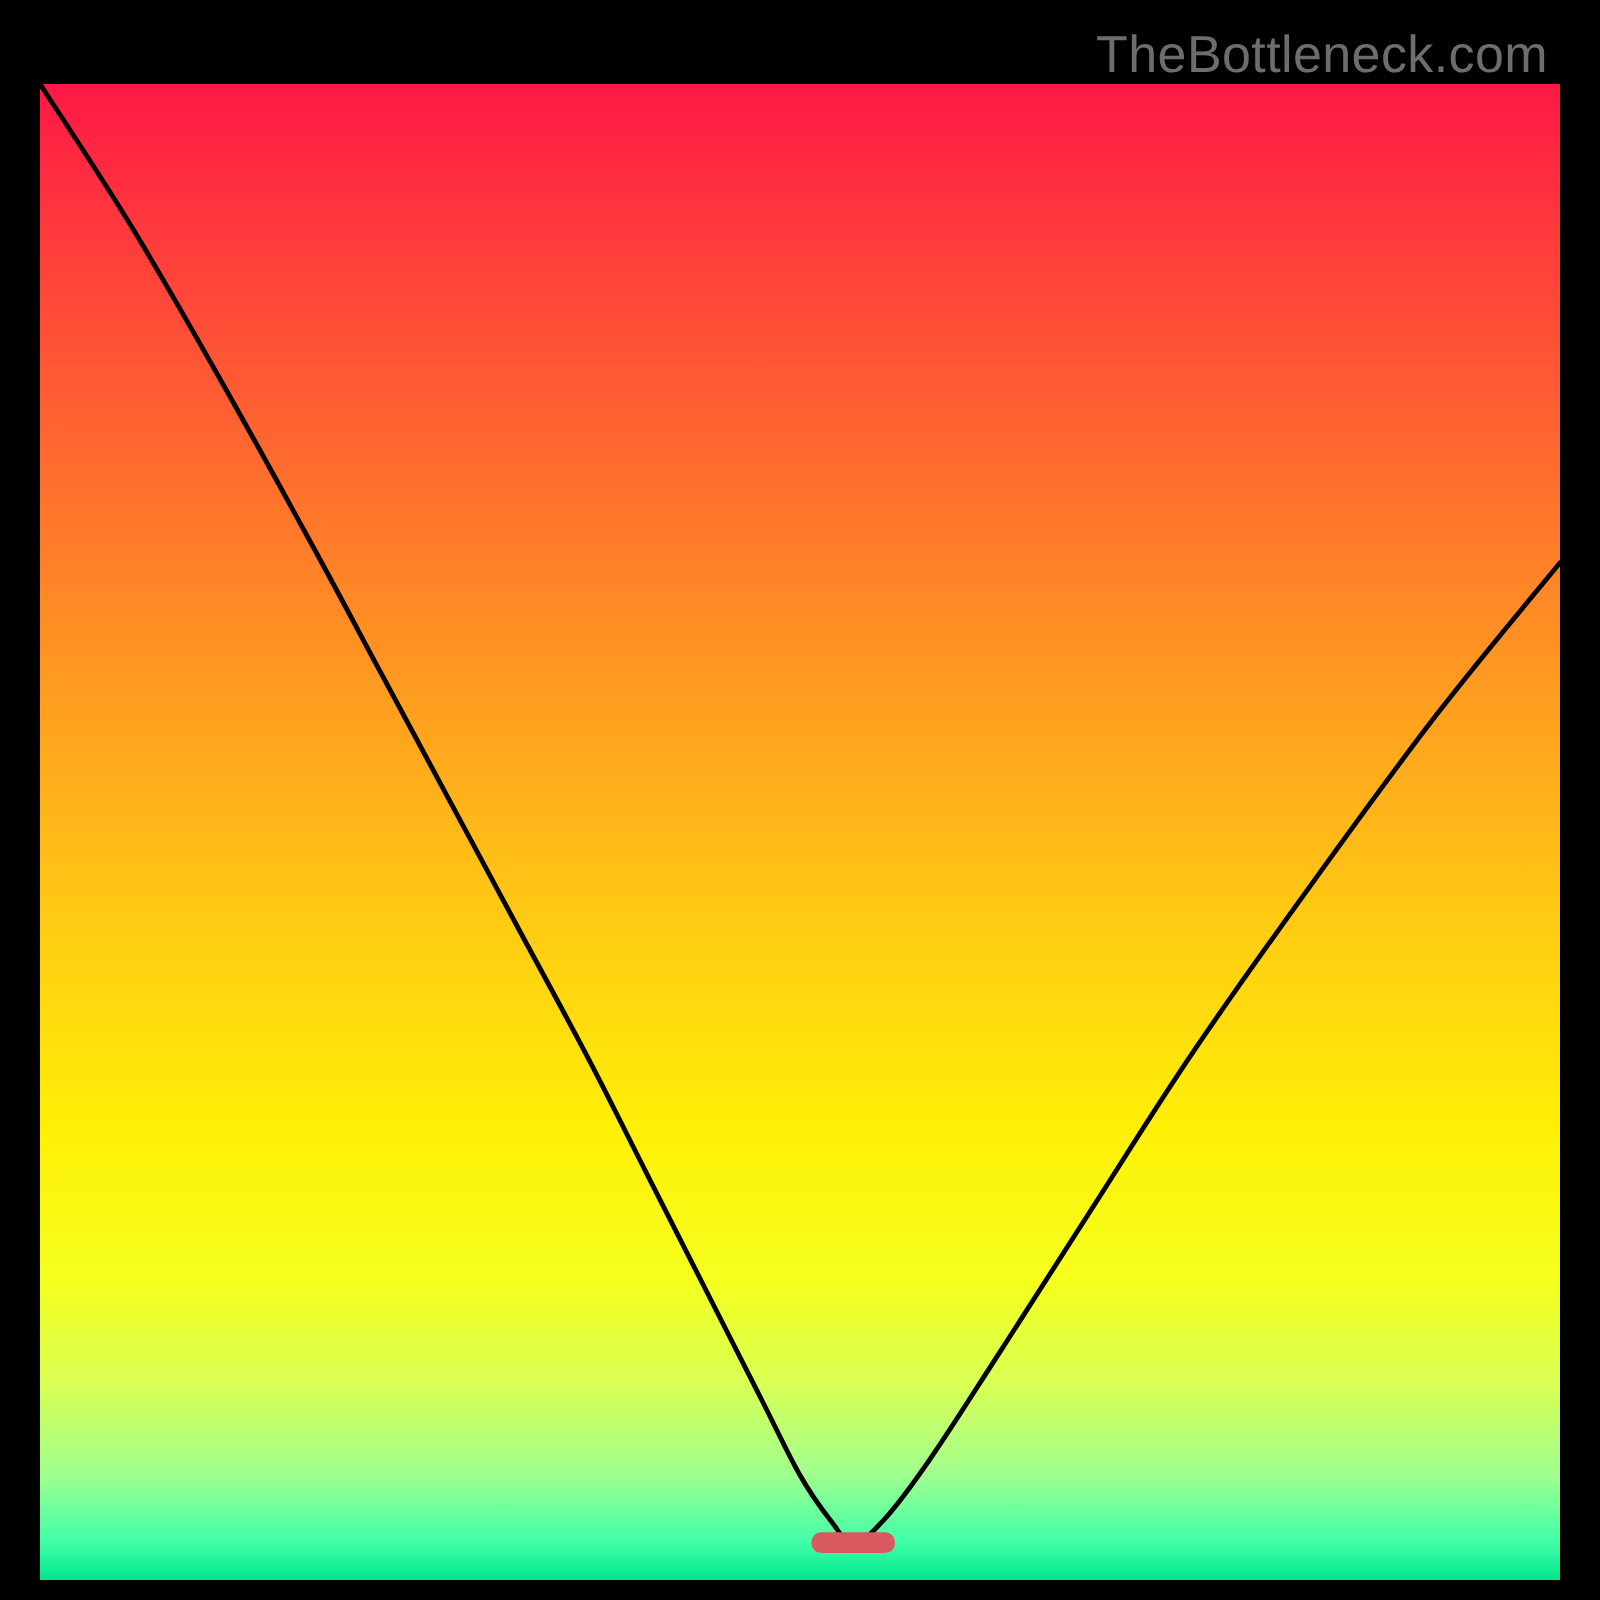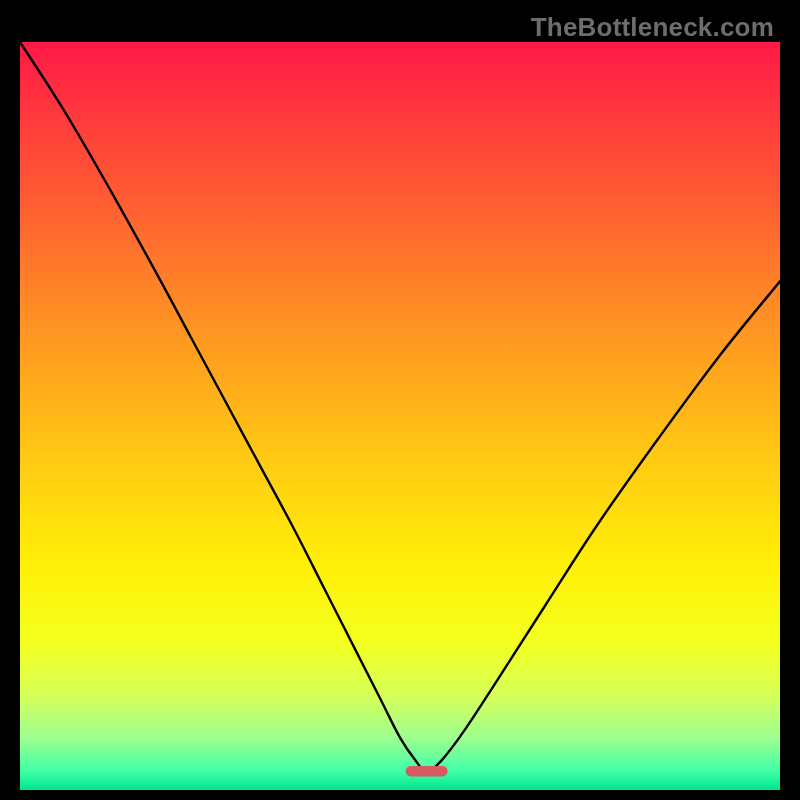--- a/index.html
+++ b/index.html
@@ -25,21 +25,21 @@
     top: 32px;
     width: 760px;
     height: 748px;
   }
   .watermark {
     position: absolute;
     top: 2px;
     right: 16px;
     color: #6d6d6d;
     font-size: 26px;
-    font-weight: 700;
+    font-weight: 400;
     letter-spacing: 0.2px;
   }
   svg { display: block; }
 </style>
 </head>
 <body>
 
 <div class="frame">
 
   <div class="watermark">TheBottleneck.com</div>

